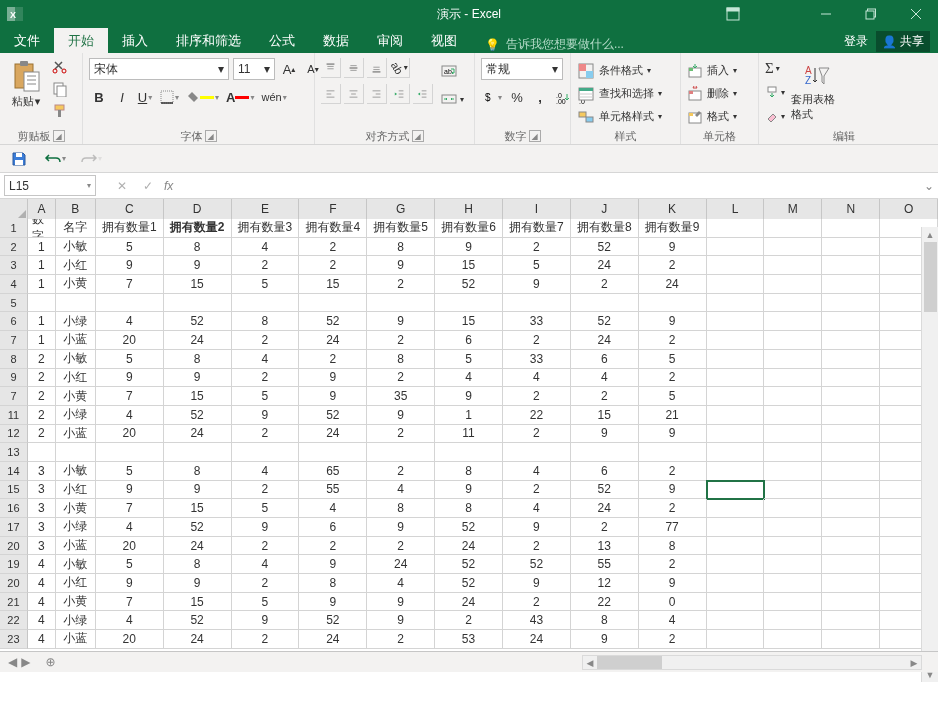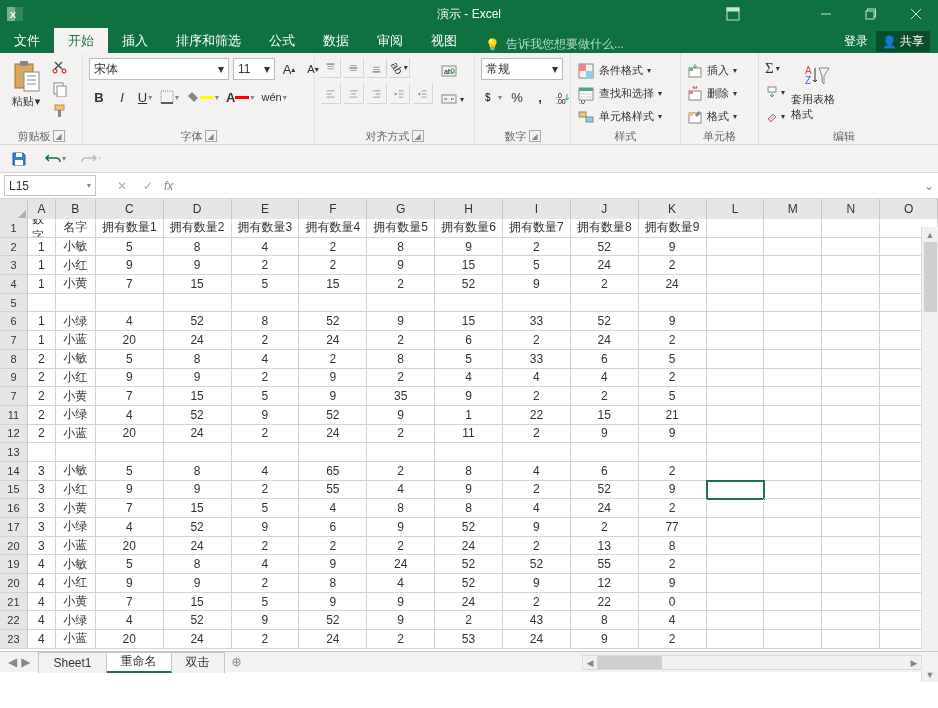--- a/index.html
+++ b/index.html
@@ -581,21 +581,21 @@
       <div class="ch" style="width: 58px;">M</div>
       <div class="ch" style="width: 58px;">N</div>
       <div class="ch" style="width: 58px;">O</div>
     </div>
   <div class="rows-wrap" id="rows-wrap">
       <div class="grow">
         <div class="row-h">1</div>
         <div class="cell c" style="width: 28px;">数字</div>
         <div class="cell c" style="width: 40px;">名字</div>
         <div class="cell c" style="width: 68px;">拥有数量1</div>
-        <div class="cell c" style="width: 68px;">拥有数量2</div>
+        <div class="cell c" style="width: 68px; font-weight: bold;">拥有数量2</div>
         <div class="cell c" style="width: 68px;">拥有数量3</div>
         <div class="cell c" style="width: 68px;">拥有数量4</div>
         <div class="cell c" style="width: 68px;">拥有数量5</div>
         <div class="cell c" style="width: 68px;">拥有数量6</div>
         <div class="cell c" style="width: 68px;">拥有数量7</div>
         <div class="cell c" style="width: 68px;">拥有数量8</div>
         <div class="cell c" style="width: 68px;">拥有数量9</div>
         <div class="cell c" style="width: 58px;"></div>
         <div class="cell c" style="width: 58px;"></div>
         <div class="cell c" style="width: 58px;"></div>
@@ -1004,24 +1004,19 @@
   <div class="arr">▲</div>
   <div class="thumb"></div>
   <div class="arr" style="position:absolute;bottom:0;width:100%">▼</div>
 </div>
 
 <div class="sheet-tabs">
   <div class="st-nav">
     <span>◀</span>
     <span>▶</span>
   </div>
-  <div id="sheet-tabs-container" style="display:flex">
-      <div class="sheet-tab first inactive">Sheet1</div>
-      <div class="sheet-tab active">重命名</div>
-      <div class="sheet-tab inactive">双击</div>
-    </div>
   <div class="add-sheet">⊕</div>
   <div class="hscroll-track">
     <div class="arr">◀</div>
     <div class="hscroll-thumb"></div>
     <div class="arr" style="position:absolute;right:0">▶</div>
   </div>
 </div>
 
 </body></html>

